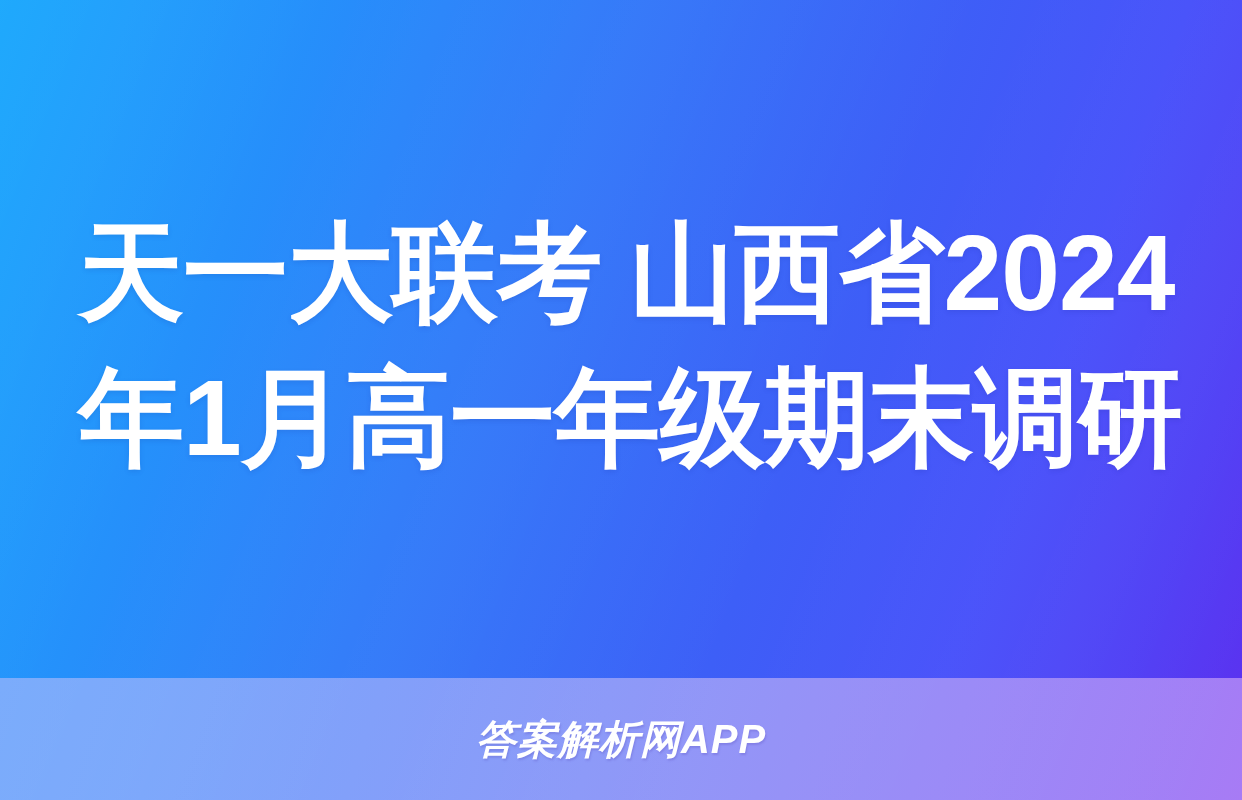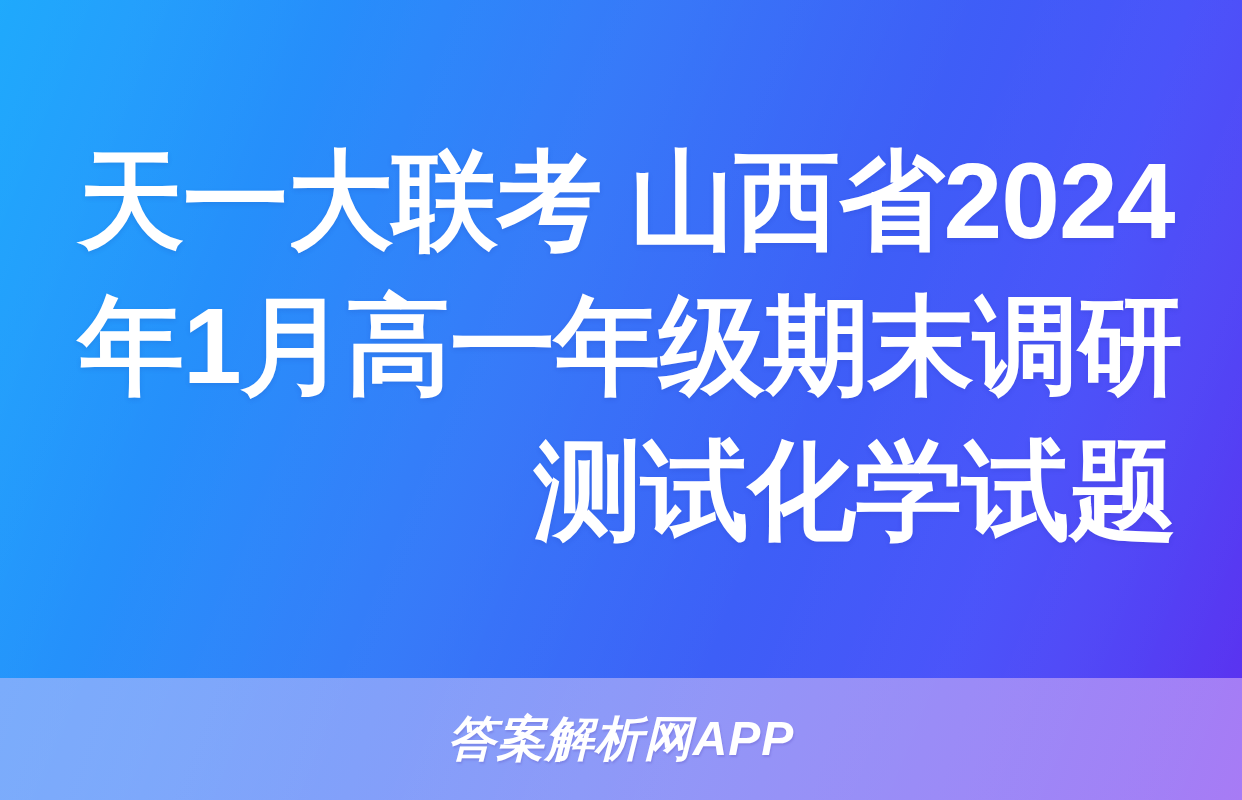--- a/index.html
+++ b/index.html
@@ -114,37 +114,36 @@
                 rgba(255,255,255,0.00) 100%);
     pointer-events: none;
   }
 
   .watermark-text {
     position: relative;
     z-index: 2;
     color: #ffffff;
     font-weight: 700;
     font-style: italic;
-    font-size: 48px;
+    font-size: 40px;
     line-height: 46px;
     letter-spacing: 1px;
     white-space: nowrap;
     text-shadow: 1px 2px 2px rgba(90, 80, 190, 0.28);
   }
 </style>
 </head>
 <body>
 
 <div id="poster">
 
   <div class="hero">
     <div class="title-block">
       <span class="title-line stretch" style="transform: scaleX(0.977477);">天一大联考 山西省2024</span>
       <span class="title-line stretch" style="transform: scaleX(0.977477);">年1月高一年级期末调研</span>
-      <span class="title-line">测试化学试题</span>
     </div>
   </div>
 
   <div class="watermark-band">
     <span class="watermark-text">答案解析网APP</span>
   </div>
 
 </div>
 
 </body></html>

